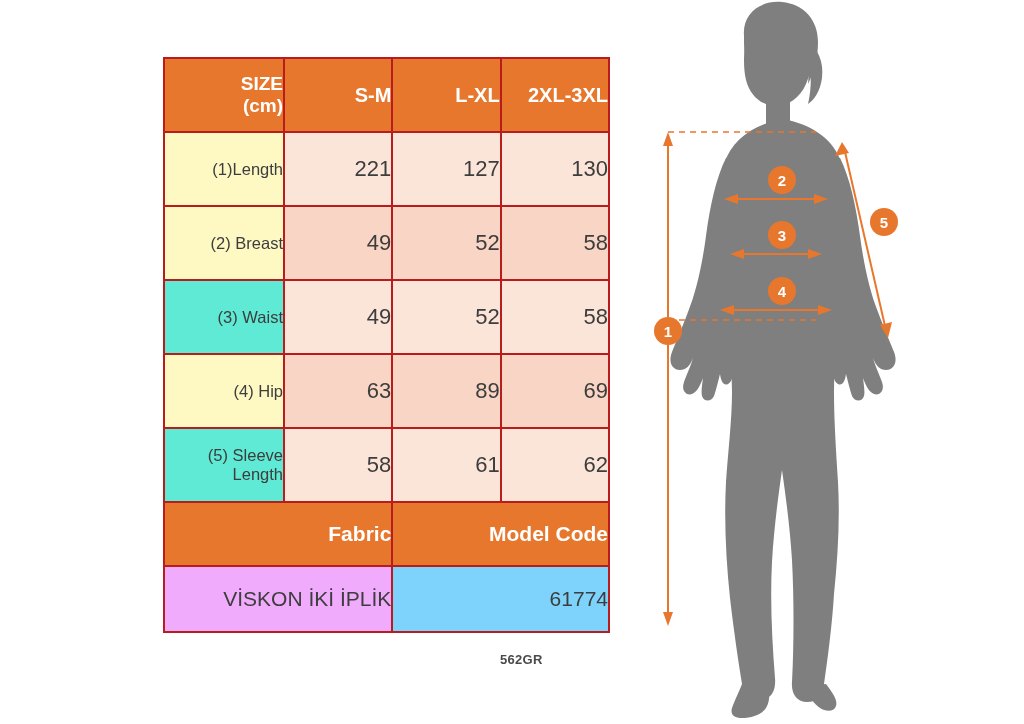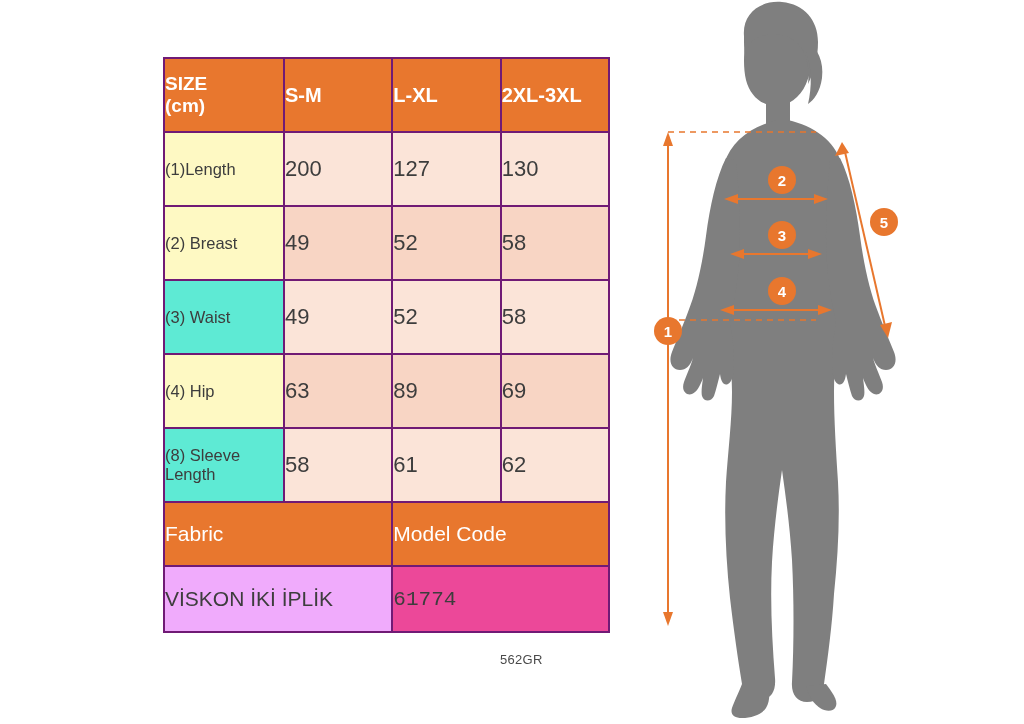--- a/index.html
+++ b/index.html
@@ -22,22 +22,22 @@
     left: 163px;
     top: 57px;
     width: 447px;
   }
   table.size-table {
     border-collapse: collapse;
     width: 100%;
     table-layout: fixed;
   }
   table.size-table td, table.size-table th {
-    border: 2px solid #701a75;
-    text-align: left;
+    border: 2px solid #b91c1c;
+    text-align: right;
     vertical-align: middle;
     padding: 0;
   }
   .hdr {
     background: #e8772e;
     color: #ffffff;
     font-weight: bold;
     font-size: 20px;
     height: 72px;
   }
@@ -60,41 +60,41 @@
   }
   .val.alt {
     background: #f8d5c4;
   }
   .rowlabel.alt {
     background: #5eead4;
   }
   .fabric-hdr {
     background: #e8772e;
     color: #ffffff;
-    font-weight: normal;
+    font-weight: bold;
     font-size: 21px;
     height: 62px;
   }
   .fabric-val {
     background: #f0abfc;
     color: #3d3d3d;
     font-size: 21px;
     height: 64px;
   }
   .fabric-val.code {
-    background: #ec4899;
-    font-family: Liberation Mono, monospace;
+    background: #7dd3fc;
   }
   #model-ref {
     position: absolute;
     left: 500px;
     top: 652px;
     font-size: 13px;
     color: #4a4a4a;
     letter-spacing: 0.3px;
+    font-weight: bold;
   }
 
   
   #figure-area {
     position: absolute;
     left: 620px;
     top: 0;
     width: 404px;
     height: 724px;
   }
@@ -129,21 +129,21 @@
           <div>SIZE</div>
           <div>(cm)</div>
         </th>
         <th class="hdr">S-M</th>
         <th class="hdr">L-XL</th>
         <th class="hdr">2XL-3XL</th>
       </tr>
 
       <tr>
         <td class="rowlabel">(1)Length</td>
-        <td class="val">200</td>
+        <td class="val">221</td>
         <td class="val">127</td>
         <td class="val">130</td>
       </tr>
 
       <tr>
         <td class="rowlabel">(2) Breast</td>
         <td class="val alt">49</td>
         <td class="val alt">52</td>
         <td class="val alt">58</td>
       </tr>
@@ -157,21 +157,21 @@
 
       <tr>
         <td class="rowlabel">(4) Hip</td>
         <td class="val alt">63</td>
         <td class="val alt">89</td>
         <td class="val alt">69</td>
       </tr>
 
       <tr>
         <td class="rowlabel alt">
-          <div>(8) Sleeve</div>
+          <div>(5) Sleeve</div>
           <div>Length</div>
         </td>
         <td class="val">58</td>
         <td class="val">61</td>
         <td class="val">62</td>
       </tr>
 
       <tr>
         <td class="fabric-hdr" colspan="2">Fabric</td>
         <td class="fabric-hdr" colspan="2">Model Code</td>

